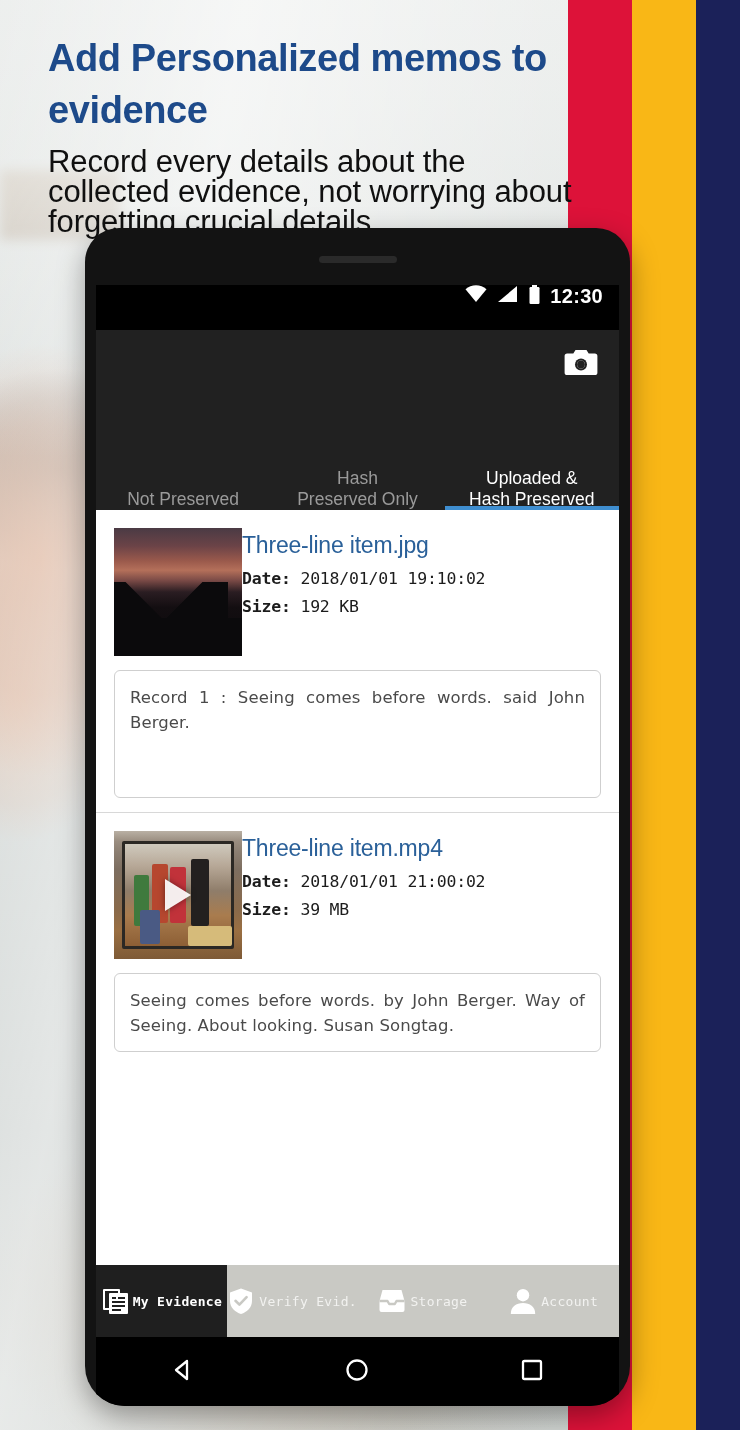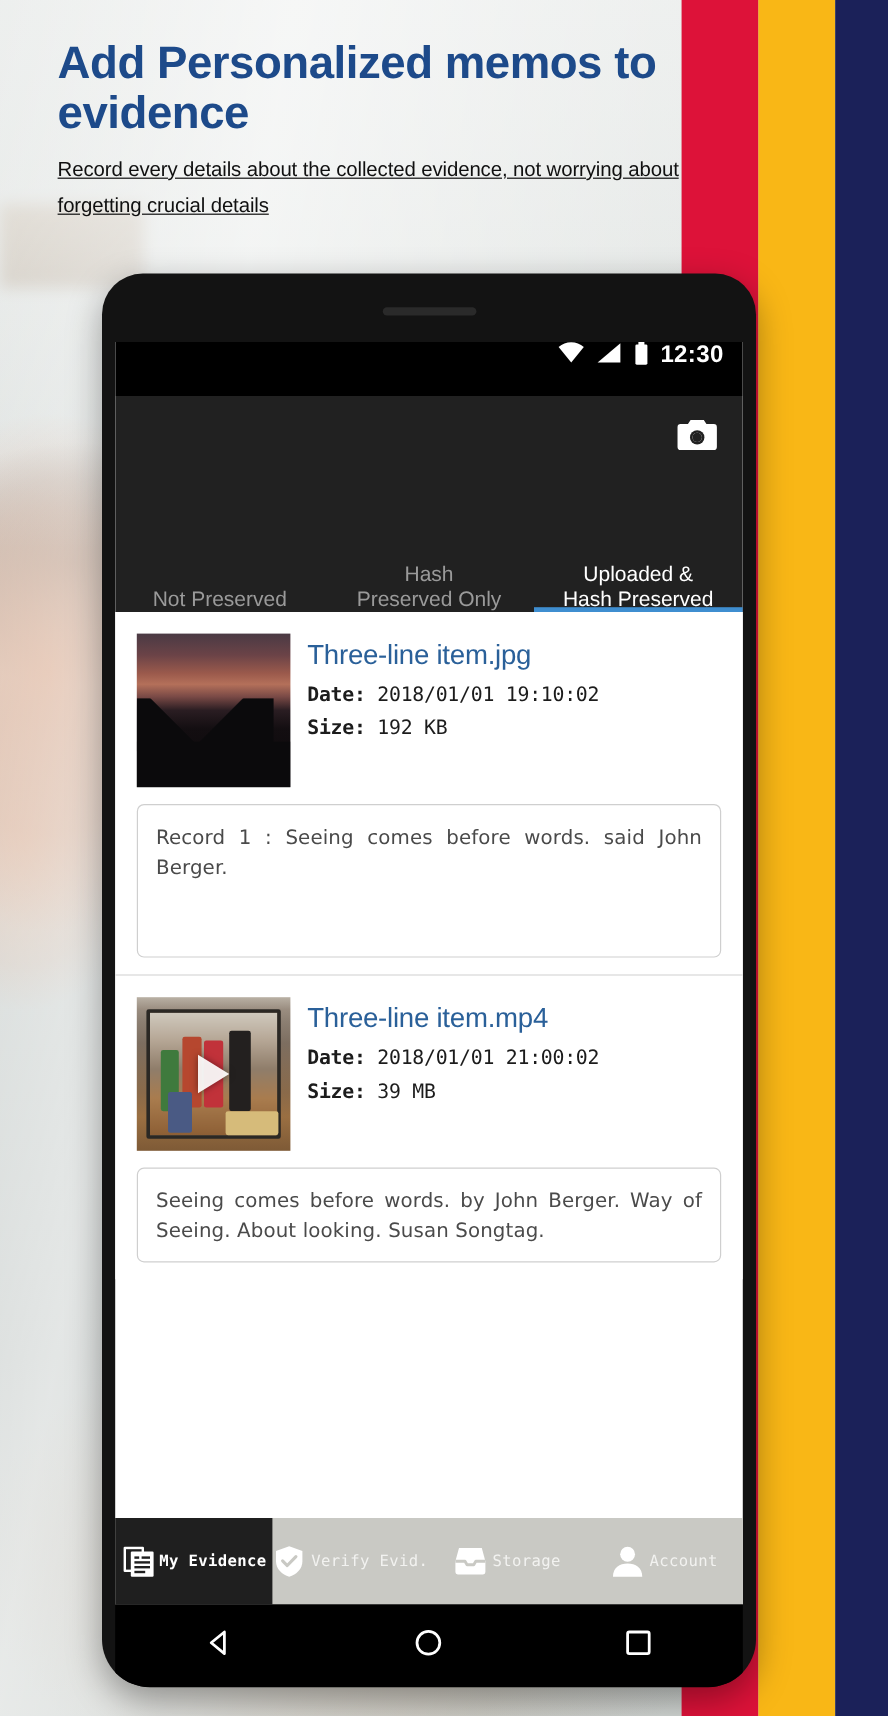--- a/index.html
+++ b/index.html
@@ -34,28 +34,27 @@
 
   
   .bar{ position:absolute; top:0; height:1430px; }
   #bar-red    { left:568px; width:64px; }
   #bar-yellow { left:632px; width:64px; }
   #bar-navy   { left:696px; width:44px; }
 
   
   #headline-block{ position:absolute; left:48px; top:32px; width:530px; z-index:6; }
   #headline-title{
-    font-size:38px; font-weight:700; line-height:42px;
+    font-size:38px; font-weight:700; line-height:52px;
     letter-spacing:-.4px;
   }
   #headline-sub{
     margin-top:11px;
-    font-size:17px; font-weight:400; line-height:30px; color:#101010;
+    font-size:31px; font-weight:400; line-height:30px; color:#101010;
     letter-spacing:-.1px;
-    text-decoration:underline;
   }
 
   
   #phone{
     position:absolute; left:85px; top:228px; width:545px; height:1178px;
     background:#131313;
     border-radius:34px 34px 40px 40px;
     box-shadow:0 10px 28px rgba(0,0,0,.35);
     z-index:8;
     overflow:hidden;
@@ -93,21 +92,21 @@
     color:#9a9a9a; padding:0 4px; position:relative; cursor:pointer;
   }
   .tab.active{ color:#ffffff; }
   #tab-indicator{
     position:absolute; left:0; right:0; bottom:0; height:4px;
   }
 
   
   #evidence-list{ background:#fff; }
   .list-item{ padding:18px 18px 14px 18px; }
-  .item-head{ display:flex; gap:14px; }
+  .item-head{ display:flex; }
   .thumb{
     width:128px; height:128px; flex:0 0 128px; position:relative; overflow:hidden;
     background:#111;
   }
   .thumb-jpg{
     background:
       linear-gradient(180deg,#4a3a44 0%,#6b4347 14%,#9b5a4c 26%,#b4705a 33%,#7a4a46 41%,#2a1d22 50%,#130e11 62%,#0a080a 100%);
   }
   .thumb-jpg:after{
     content:""; position:absolute; left:0; bottom:0; width:100%; height:58%;

